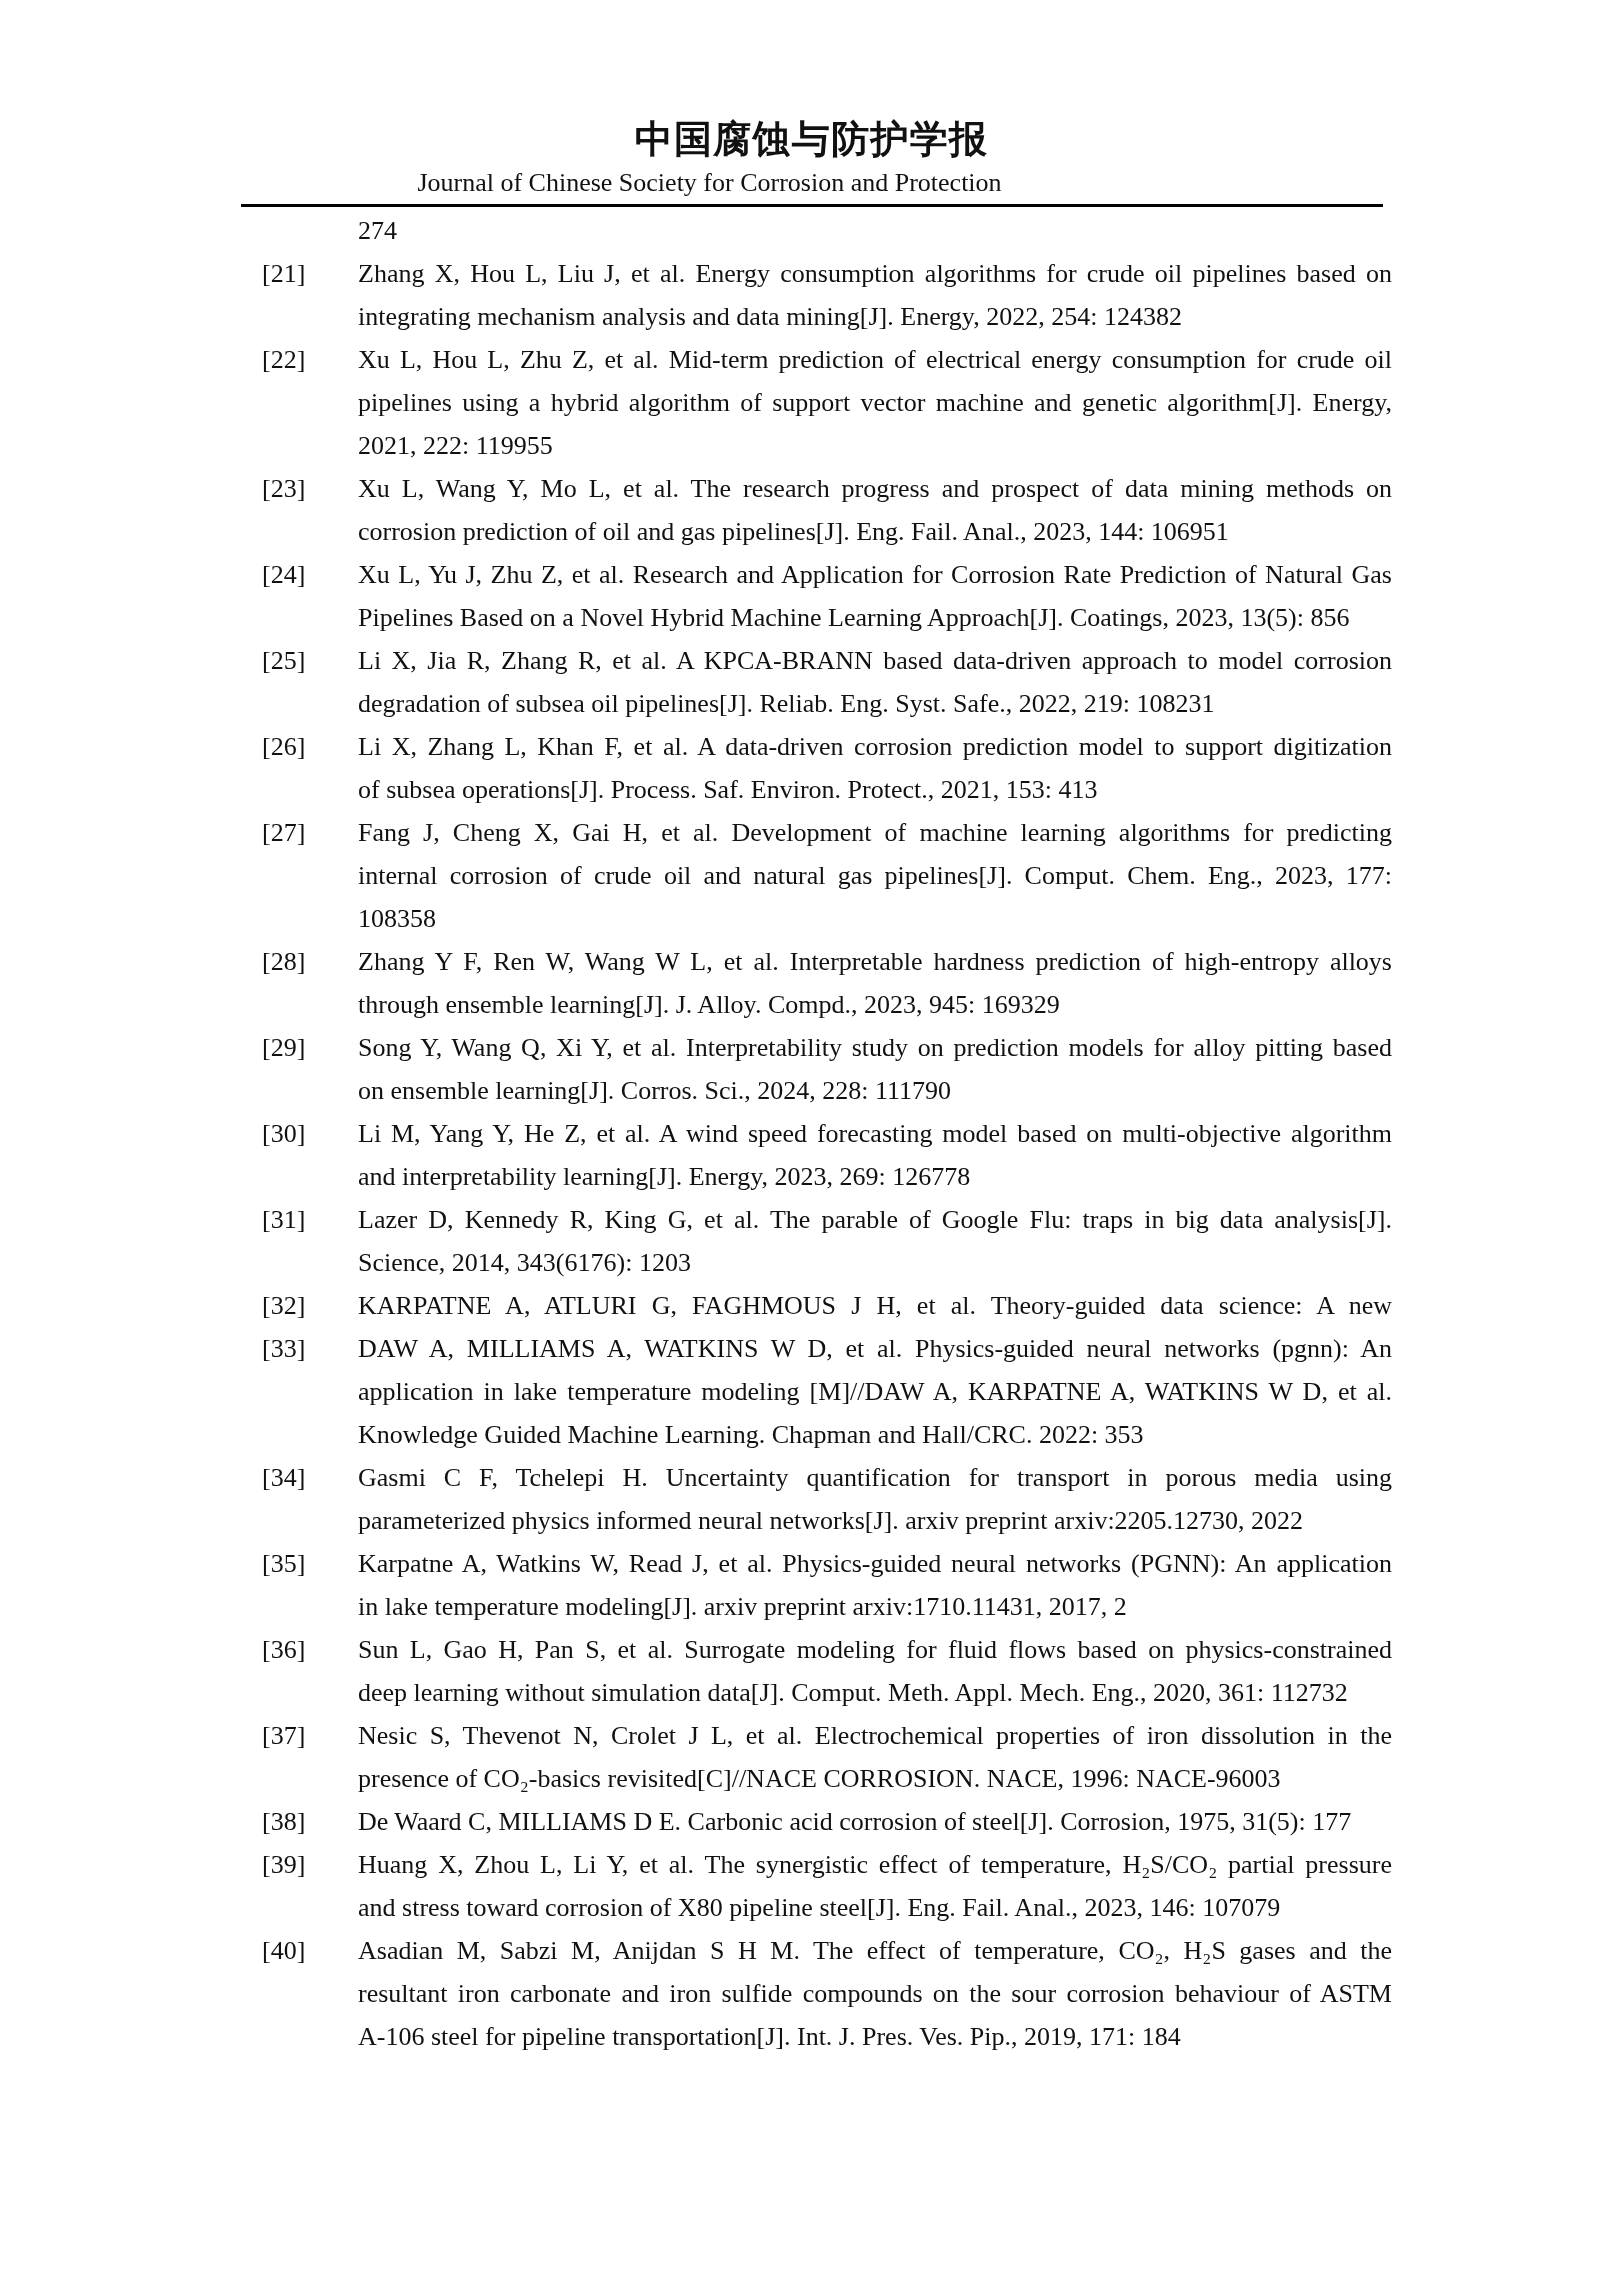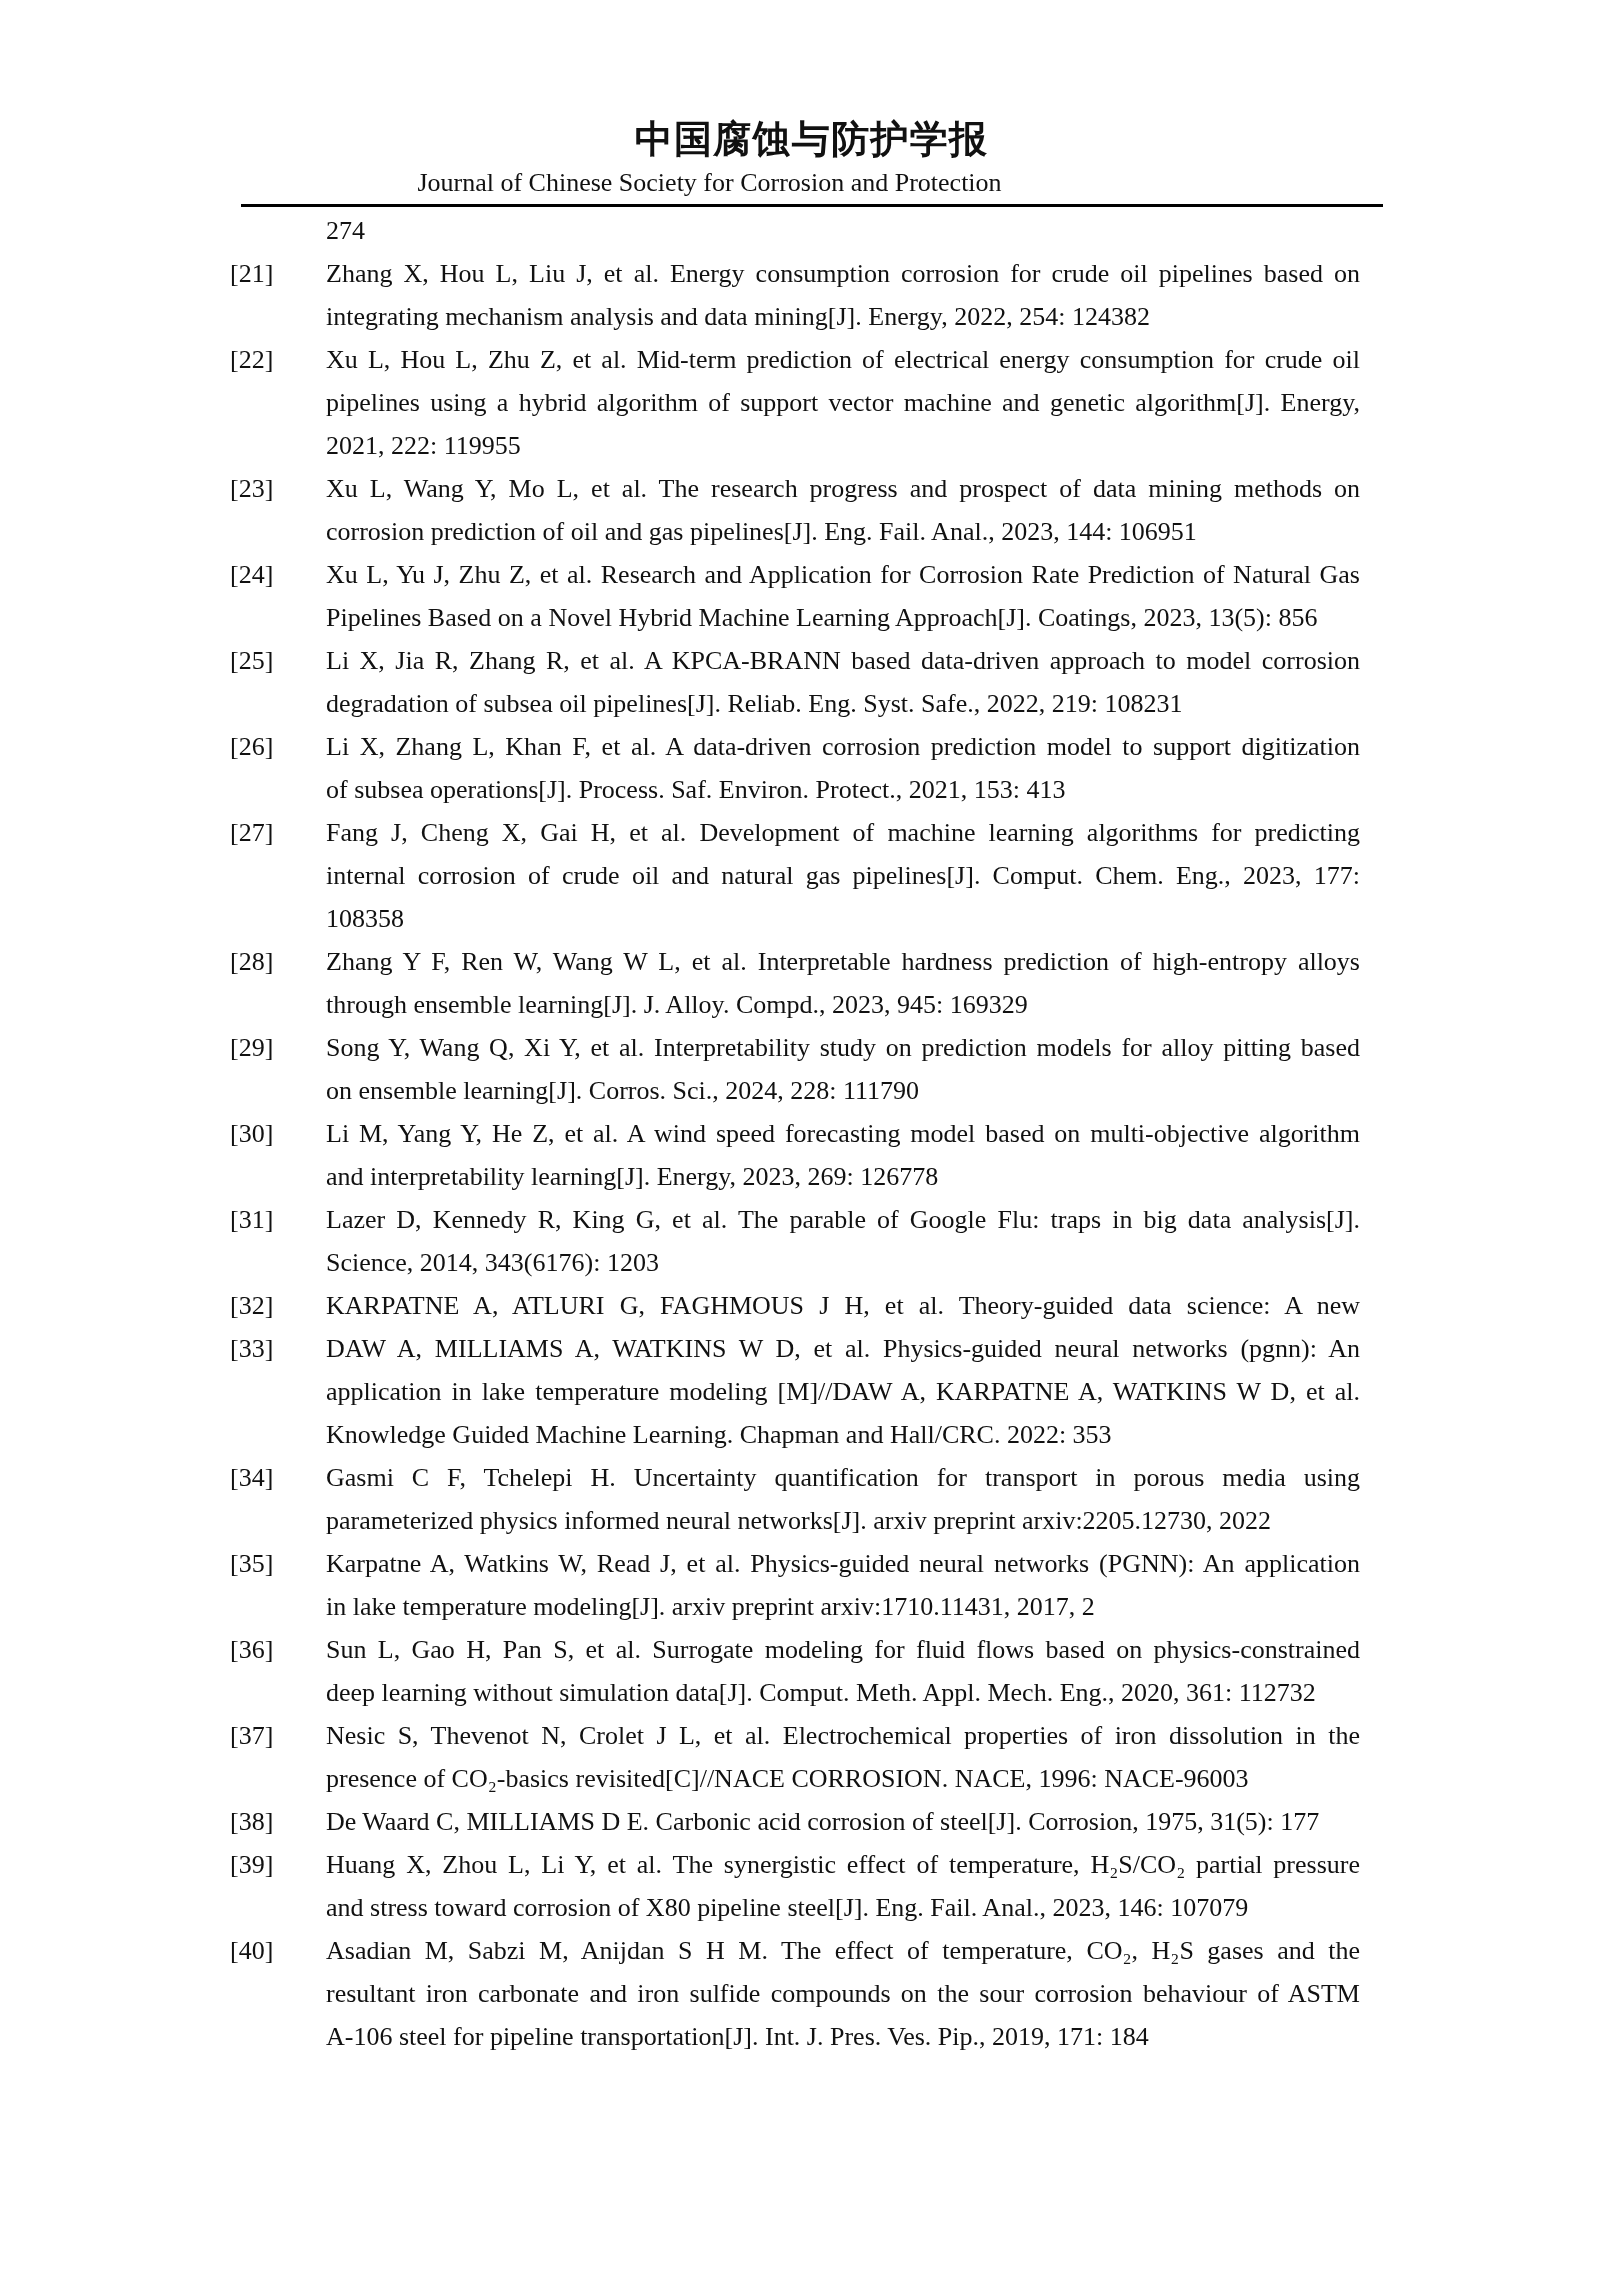--- a/index.html
+++ b/index.html
@@ -13,21 +13,21 @@
     font-family: "DejaVu Sans", "Liberation Sans", sans-serif; font-weight: bold;
   }
   .journal-en {
     position: absolute; left: 0; width: 1419px; top: 165px;
     text-align: center; font-size: 26px; line-height: 35px;
   }
   .header-rule {
     position: absolute; left: 241px; width: 1142px; top: 204px; height: 3.3px; background: #000;
   }
   .refs {
-    position: absolute; left: 230px; top: 209px; width: 1135px;
+    position: absolute; left: 262px; top: 209px; width: 1135px;
     font-size: 26px; line-height: 43px;
   }
   .page-no { padding-left: 96px; height: 43px; }
   .ref { display: flex; }
   .ref .num { width: 96px; flex: 0 0 96px; }
   .ref .body { width: 1034px; flex: 0 0 1034px; }
   .line { height: 43px; white-space: nowrap; overflow: visible; text-align: justify; text-align-last: justify; }
   .line.last { text-align-last: left; }
 </style>
 </head>
@@ -36,21 +36,21 @@
 <div class="journal-cn">中国腐蚀与防护学报</div>
 <div class="journal-en">Journal of Chinese Society for Corrosion and Protection</div>
 <div class="header-rule"></div>
 
 <div class="refs">
   <div class="page-no">274</div>
   <div id="ref-container">
       <div class="ref">
         <div class="num">[21]</div>
         <div class="body">
-          <div class="line">Zhang X, Hou L, Liu J, et al. Energy consumption corrosion for crude oil pipelines based on</div>
+          <div class="line">Zhang X, Hou L, Liu J, et al. Energy consumption algorithms for crude oil pipelines based on</div>
           <div class="line last">integrating mechanism analysis and data mining[J]. Energy, 2022, 254: 124382</div>
         </div>
       </div>
       <div class="ref">
         <div class="num">[22]</div>
         <div class="body">
           <div class="line">Xu L, Hou L, Zhu Z, et al. Mid-term prediction of electrical energy consumption for crude oil</div>
           <div class="line">pipelines using a hybrid algorithm of support vector machine and genetic algorithm[J]. Energy,</div>
           <div class="line last">2021, 222: 119955</div>
         </div>

